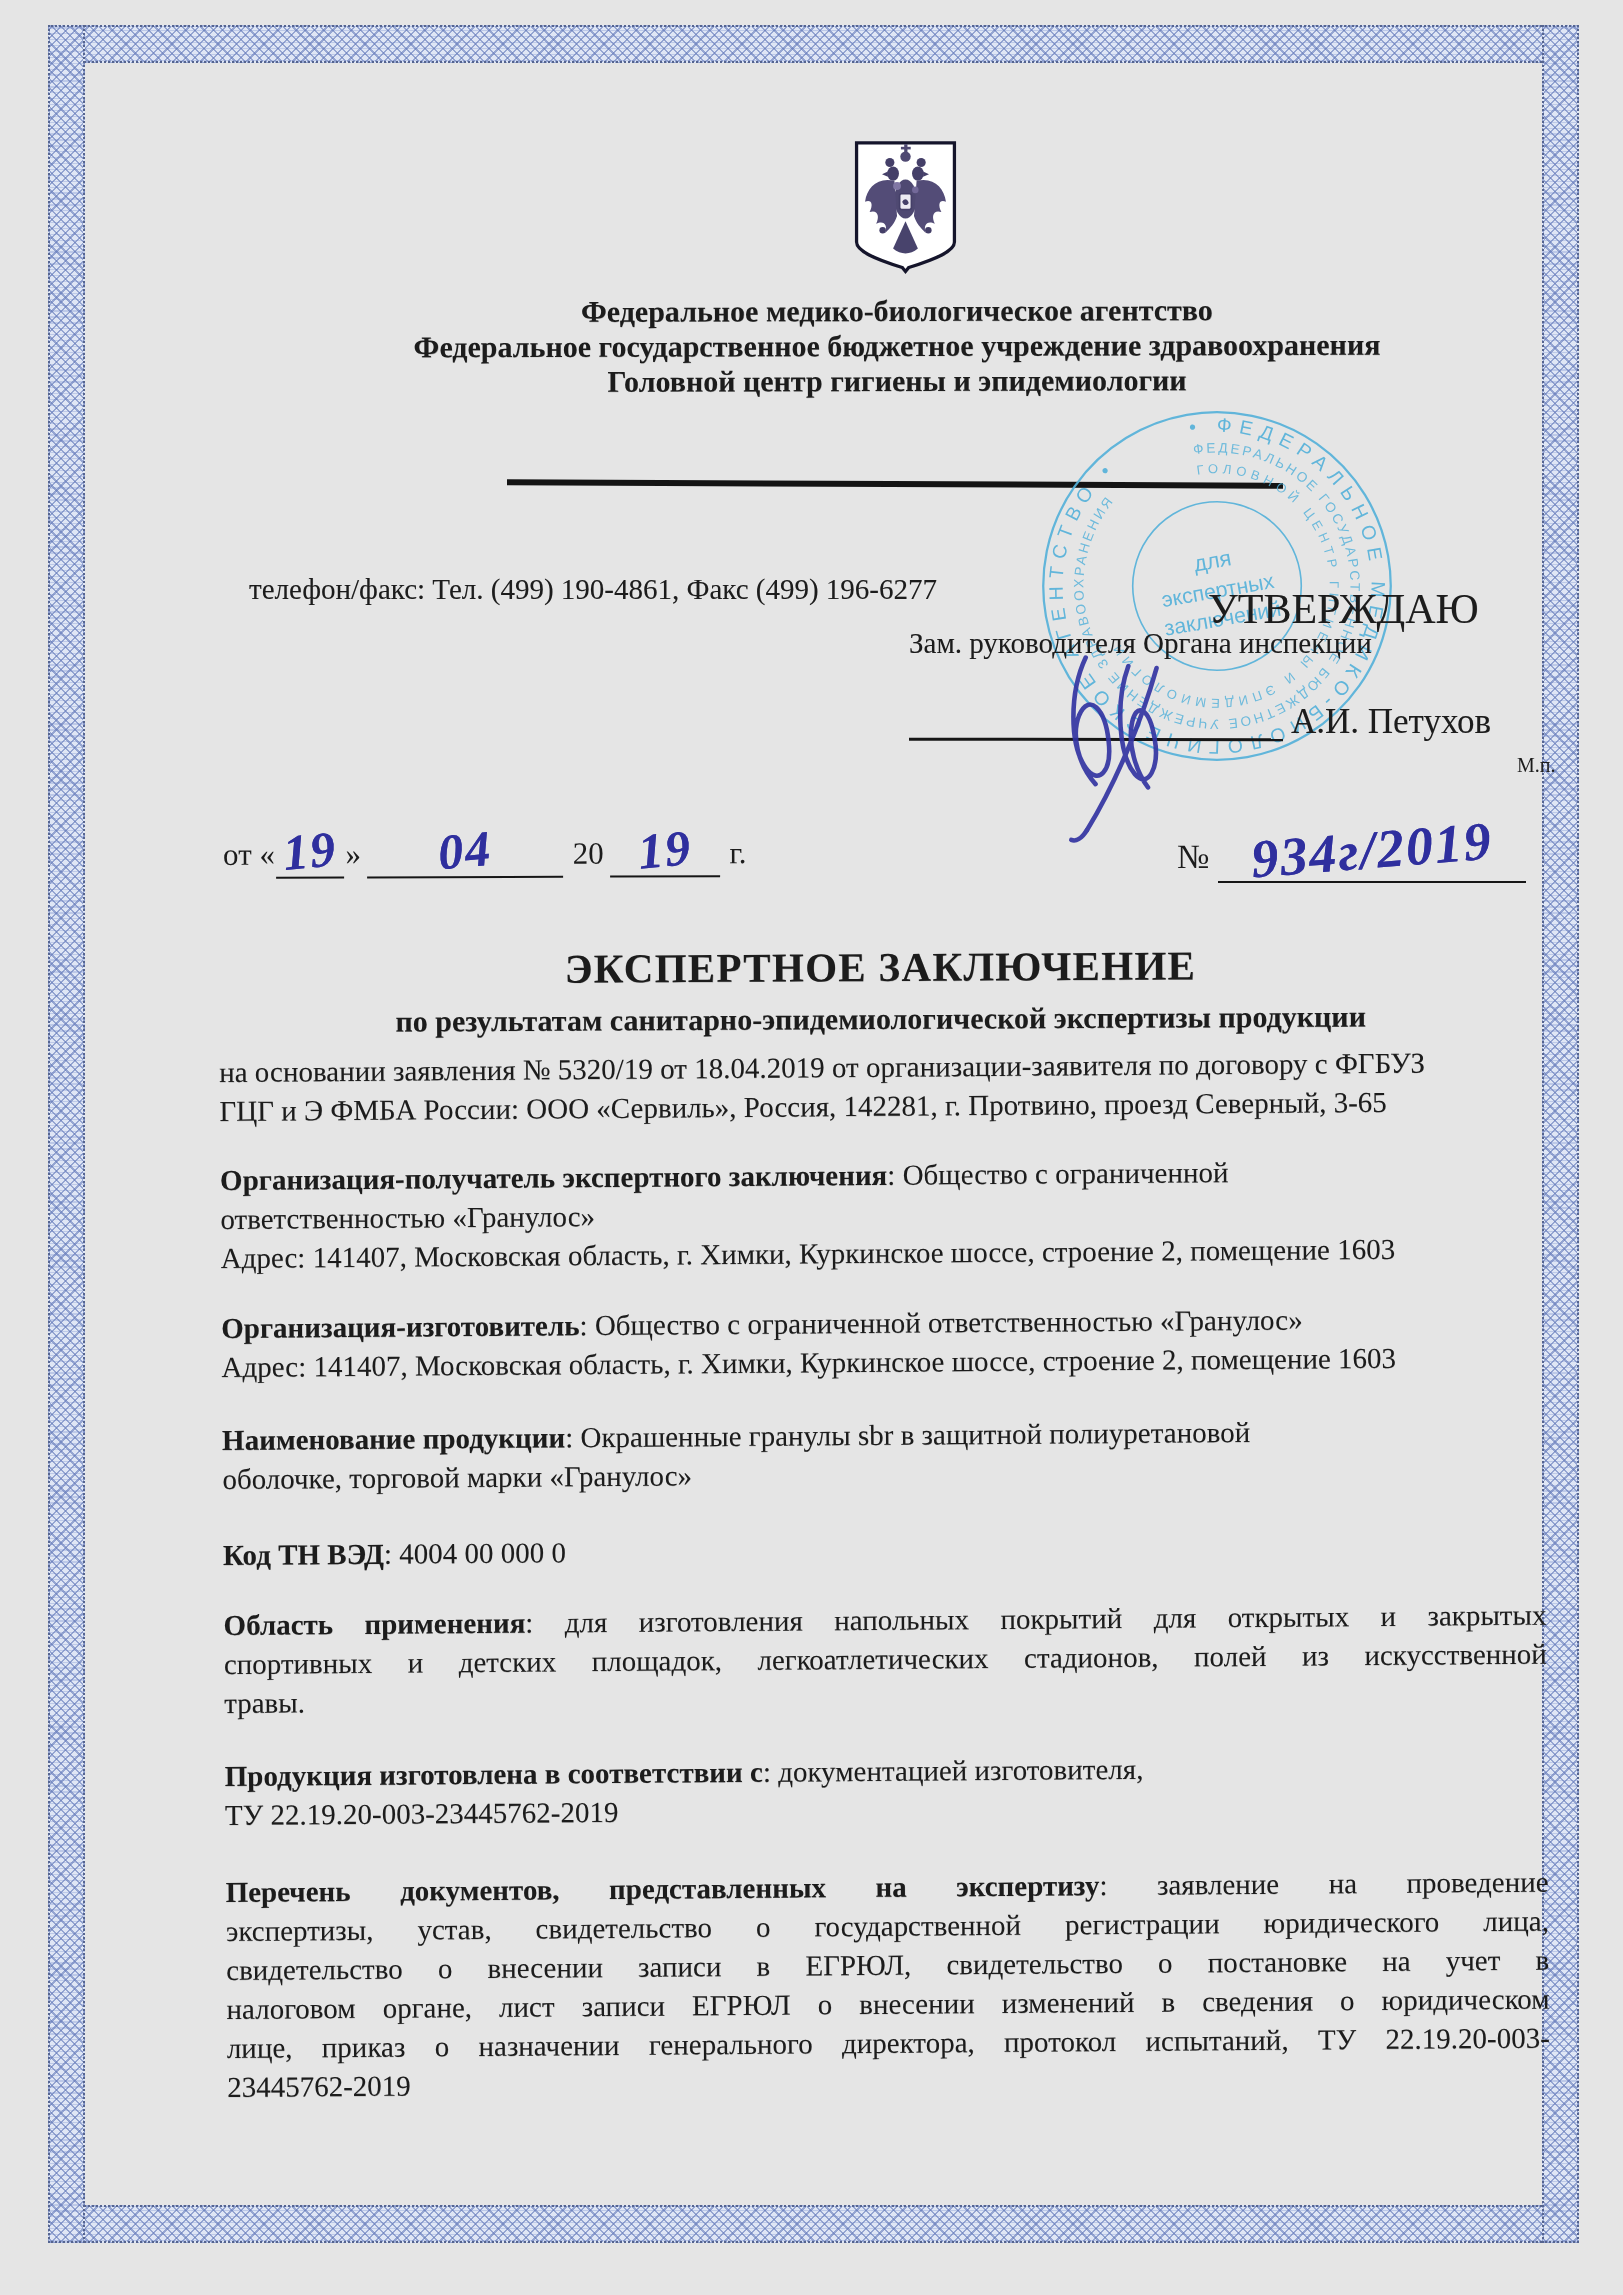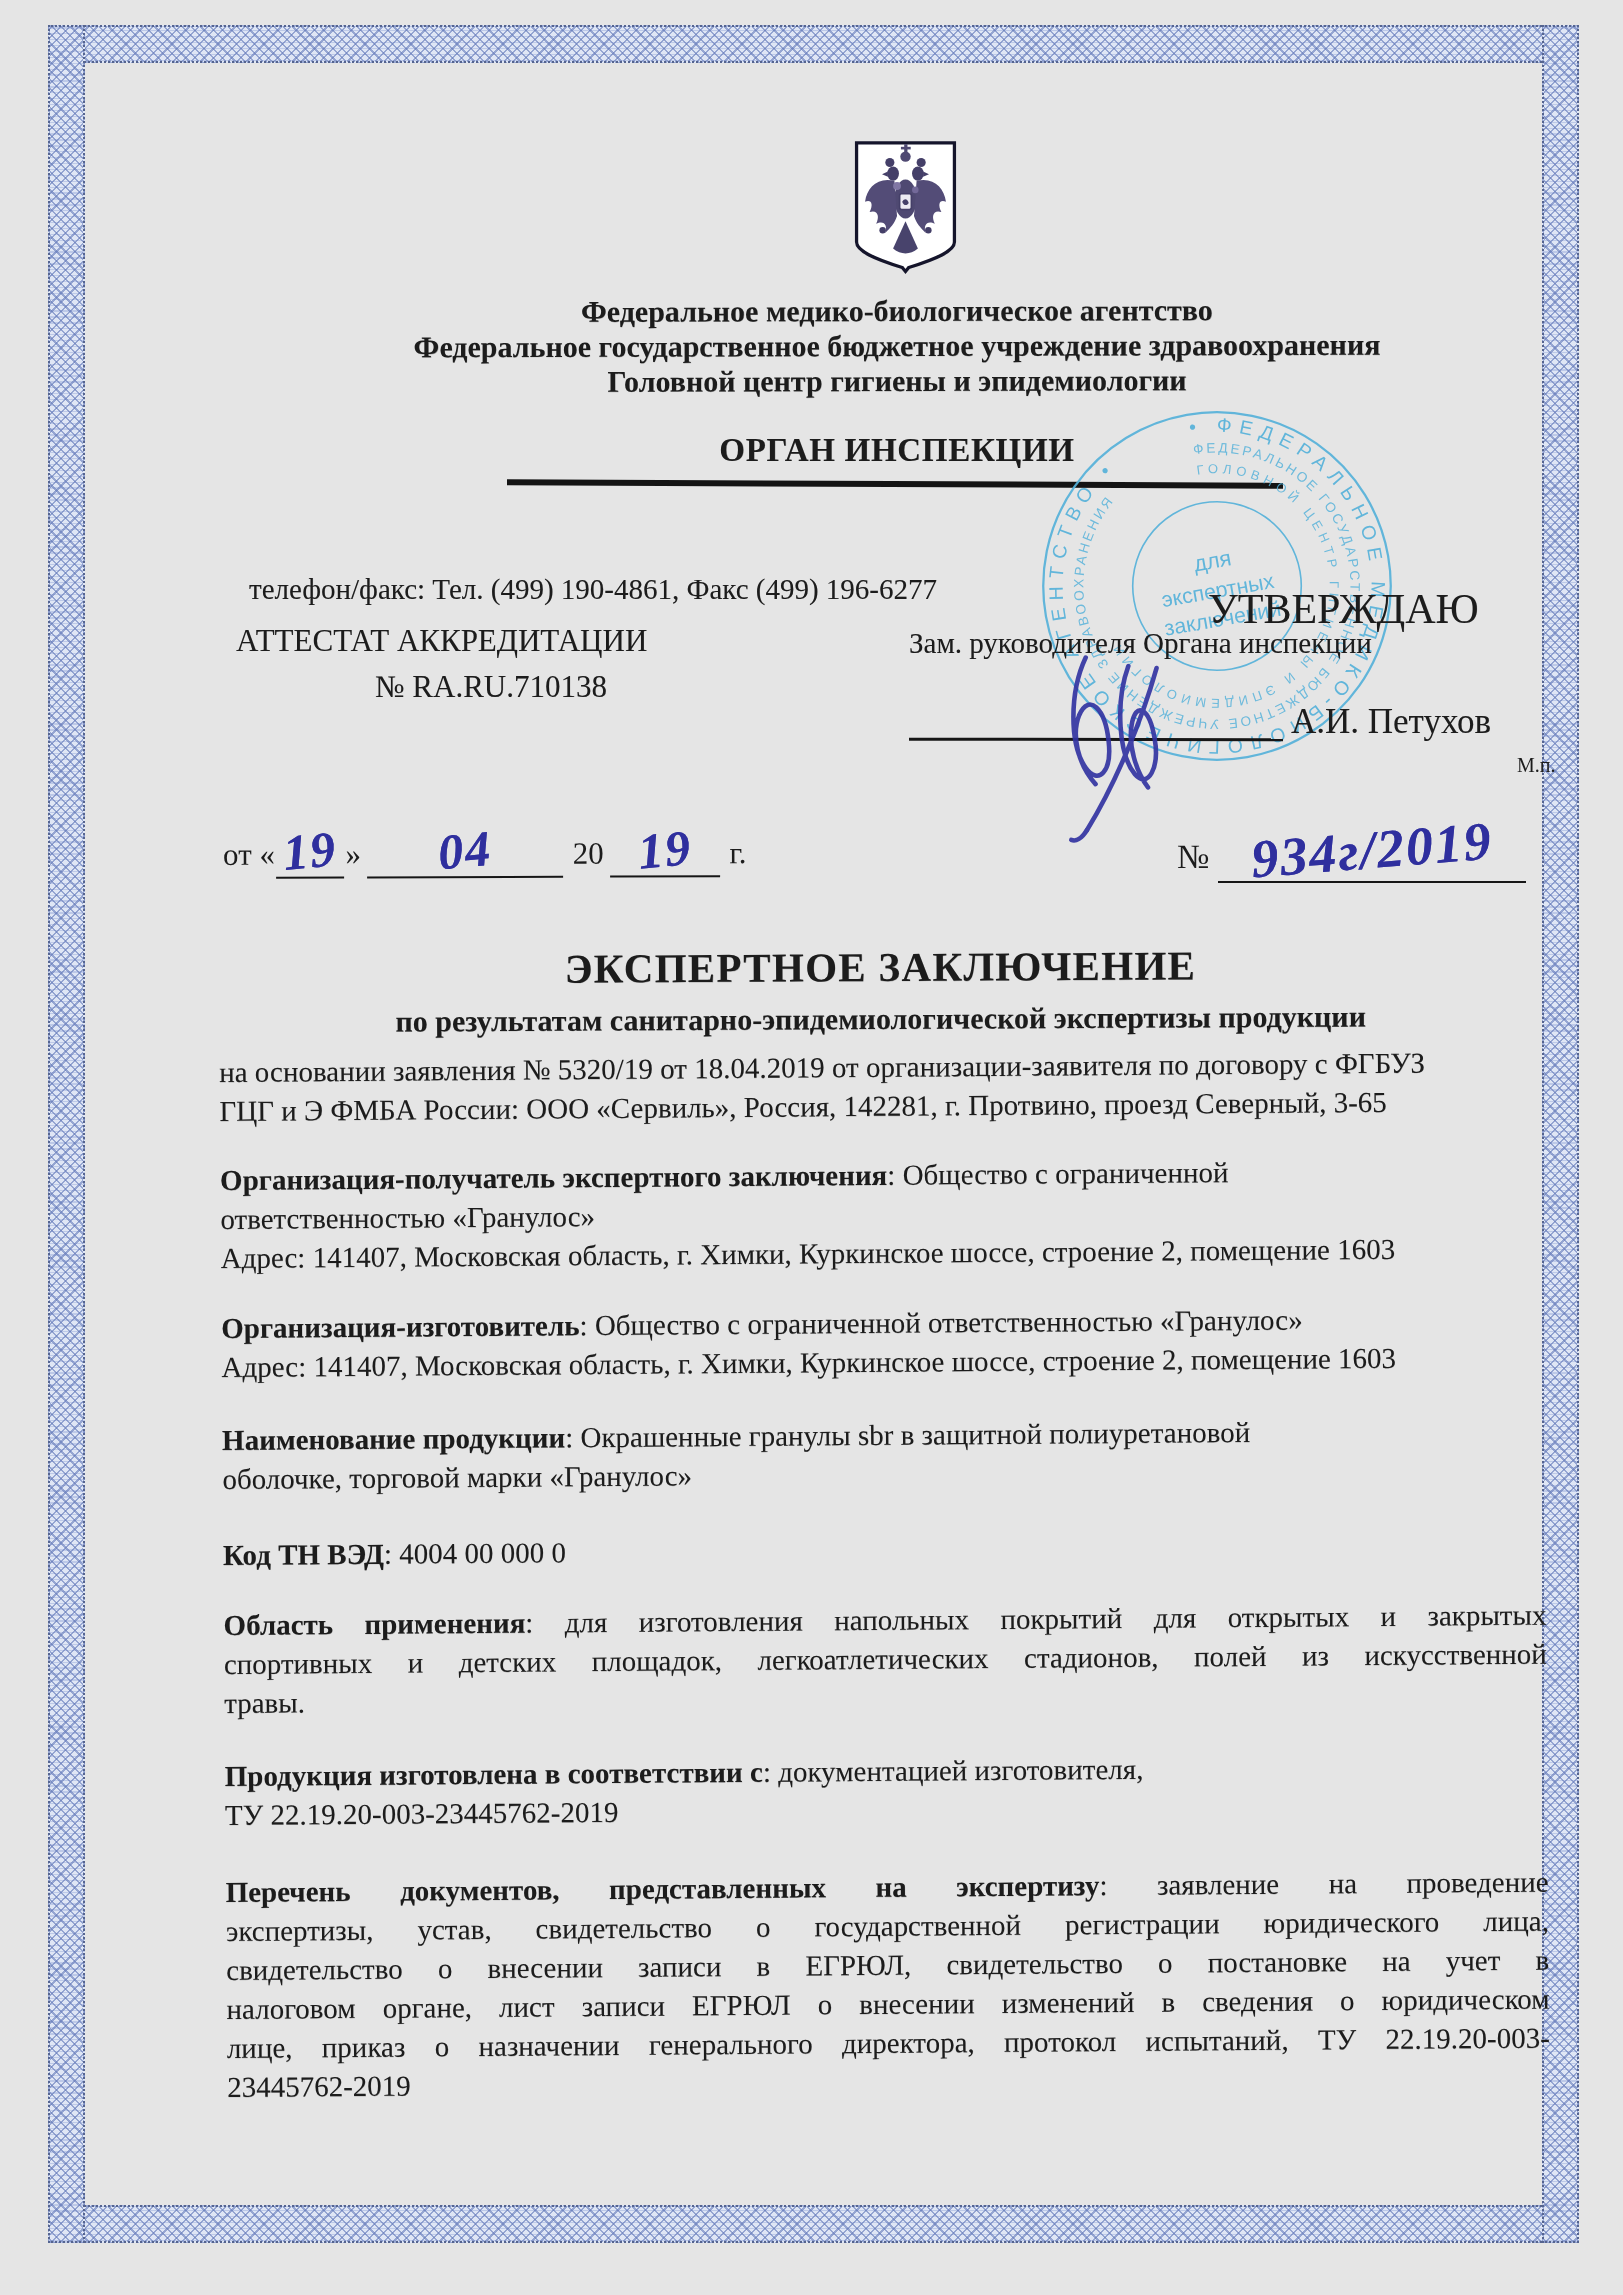--- a/index.html
+++ b/index.html
@@ -119,28 +119,23 @@
       <rect x="74" y="84" width="18" height="24" rx="3" fill="#ece9f2" stroke="#3b3560" stroke-width="2.5"></rect>
       <path d="M78,96 C82,90 86,92 88,98 C86,102 80,103 78,96 Z" fill="#3b3560"></path>
     </g>
   </svg>
 
   <div class="head-lines">
     <div>Федеральное медико-биологическое агентство</div>
     <div>Федеральное государственное бюджетное учреждение здравоохранения</div>
     <div>Головной центр гигиены и эпидемиологии</div>
   </div>
-  <div class="organ">ОРГАН ИНСПЕКЦИИ</div>
   <div class="organ-rule"></div>
   <div class="phone">телефон/факс: Тел. (499) 190-4861, Факс (499) 196-6277</div>
 
-  <div class="accred">
-    <div>АТТЕСТАТ АККРЕДИТАЦИИ</div>
-    <div class="num">№ RA.RU.710138</div>
-  </div>
 
   <svg class="stamp" viewBox="0 0 580 580">
     <g transform="rotate(-10 290 290)" fill="none">
       <circle cx="290" cy="290" r="268" stroke="#56b2da" stroke-width="3.5"></circle>
       <defs>
         <path id="ring1p" d="M290,52 a238,238 0 1,1 -0.01,0"></path>
         <path id="ring2p" d="M290,84 a206,206 0 1,1 -0.01,0"></path>
         <path id="ring3p" d="M290,116 a174,174 0 1,1 -0.01,0"></path>
       </defs>
       <text font-size="30" letter-spacing="11" fill="#56b2da" font-family="Liberation Sans, sans-serif">

